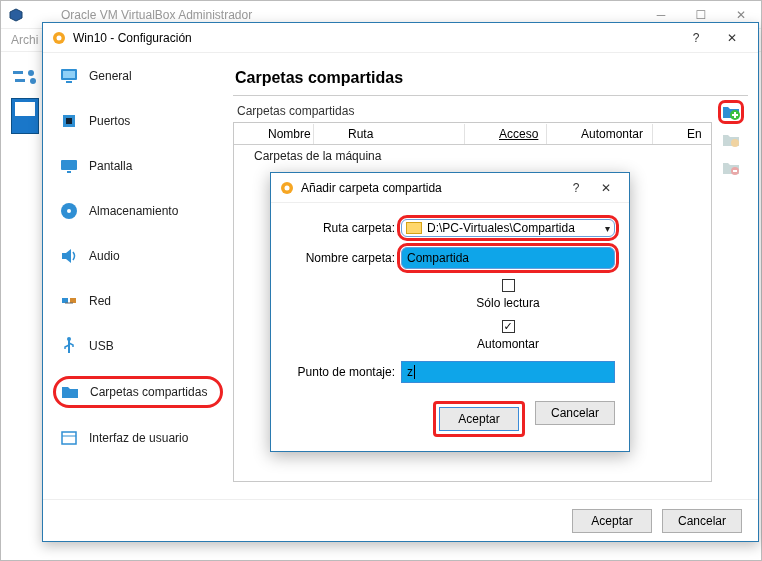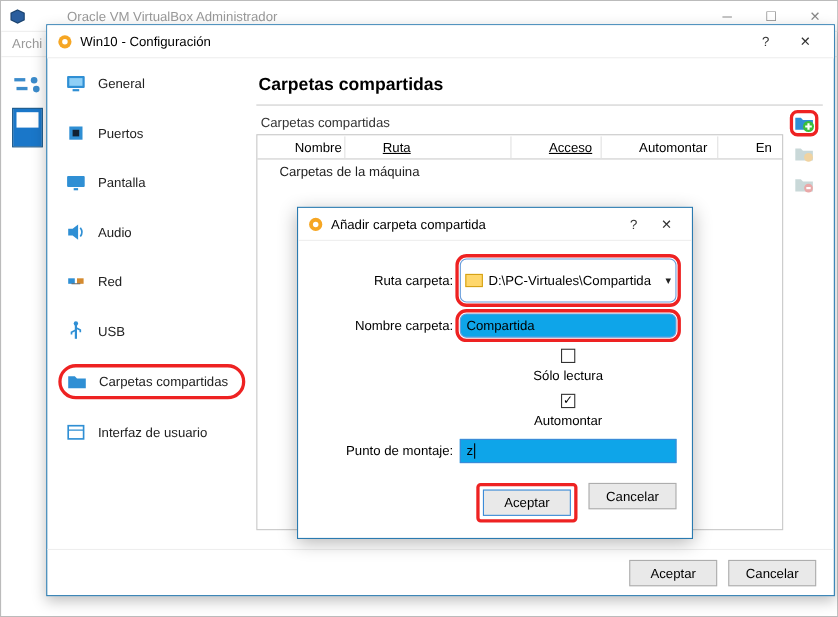--- a/index.html
+++ b/index.html
@@ -42,51 +42,51 @@
 
   .settings-main { flex:1; display:flex; flex-direction:column; }
   .section-heading {
     font-size:16px; font-weight:600; padding:8px 2px 8px 2px; border-bottom:1px solid #ccc; margin-bottom:6px;
   }
   .subsection-label { color:#333; font-size:12px; margin:2px 0 4px 0; background:#fff; display:inline-block; padding:0 4px; }
   .table-frame { border:1px solid #c8c8c8; height:360px; position:relative; background:#fff; }
   .table-header { display:flex; border-bottom:1px solid #ccc; height:22px; align-items:center; }
   .table-header div { padding:3px 6px; border-right:1px solid #e2e2e2;margin-left:28px; }
   .col-nombre { width:52px; }
-  .col-ruta { flex:1;text-decoration:underline; }
+  .col-ruta { flex:1; }
   .col-acceso { width:54px;text-decoration:underline; }
   .col-auto { width:78px; }
   .col-en { width:30px; border-right:none !important; }
   .table-row-group { padding:4px 20px; color:#222; }
 
   .side-tools { position:absolute; right:-34px; top:-2px; width:30px; display:flex; flex-direction:column; gap:4px; align-items:center; }
   .tool-btn { width:26px; height:24px; display:flex; align-items:center; justify-content:center; border-radius:3px; }
   .tool-btn.highlighted { border:3px solid #e22; border-radius:7px; padding:1px; }
   .tool-btn.disabled { opacity:.45; }
 
   .settings-footer { height:42px; display:flex; justify-content:flex-end; align-items:center; gap:10px; padding:0 16px; border-top:1px solid #eee; }
   .btn {
     min-width:80px; height:24px; background:#e9e9e9; border:1px solid #adadad; display:flex; align-items:center; justify-content:center;
     padding:0 14px;
   }
 
   
   .add-dialog {
-    position:absolute; left:270px; top:188px; width:360px; background:#fff; border:1px solid #2a7ab0;
+    position:absolute; left:270px; top:172px; width:360px; background:#fff; border:1px solid #2a7ab0;
     box-shadow:0 4px 16px rgba(0,0,0,.3); z-index:10;
   }
   .add-titlebar { height:30px; display:flex; align-items:center; padding:0 8px; border-bottom:1px solid #eee; }
   .add-titlebar .title-text { margin-left:6px; }
   .add-win-controls { margin-left:auto; display:flex; }
   .add-win-controls div { width:30px; height:28px; display:flex; align-items:center; justify-content:center; color:#333; }
 
-  .add-body { padding:16px 14px 8px 14px; display:grid; grid-template-columns:110px 1fr; row-gap:10px; column-gap:6px; align-items:center;margin-left:17px; }
+  .add-body { padding:16px 14px 8px 14px; display:grid; grid-template-columns:110px 1fr; row-gap:10px; column-gap:6px; align-items:center; }
   .add-body label { text-align:right; color:#000; }
   .combo {
-    height:40px; border:1px solid #6a9edb; background:#fff; display:flex; align-items:center; padding:0 4px; position:relative;
+    height:18px; border:1px solid #6a9edb; background:#fff; display:flex; align-items:center; padding:0 4px; position:relative;
   }
   .combo .folder-mini { width:16px; height:12px; background:#ffd76b; border:1px solid #d6a215; margin-right:5px; }
   .combo .chev { margin-left:auto; font-size:10px; color:#222; }
   .textinput {
     height:22px; border:1px solid #6a9edb; background:#0ea5e9; padding:0 5px; display:flex; align-items:center;
   }
   .checkbox-row { display:flex; align-items:center; gap:4px;flex-direction:column; }
   .checkbox-row .box { width:13px; height:13px; border:1px solid #333; display:flex; align-items:center; justify-content:center; font-size:11px; line-height:1; }
 
   .red-ring { outline:3px solid #e22; outline-offset:1px; border-radius:6px; }
@@ -169,20 +169,29 @@
         <span>Puertos</span>
       </div>
       <div class="sidebar-item">
         <span class="icon">
             <svg width="20" height="20">
               <rect x="2" y="4" width="16" height="10" rx="1" fill="#2f8fd4"></rect>
               <rect x="8" y="15" width="4" height="2" fill="#2f8fd4"></rect>
             </svg>
           </span>
         <span>Pantalla</span>
+      </div>
+      <div class="sidebar-item">
+        <span class="icon">
+            <svg width="20" height="20">
+              <circle cx="10" cy="10" r="8" fill="#2f8fd4"></circle>
+              <circle cx="10" cy="10" r="2" fill="#fff"></circle>
+            </svg>
+          </span>
+        <span>Almacenamiento</span>
       </div>
       <div class="sidebar-item">
         <span class="icon">
             <svg width="20" height="20">
               <polygon points="3,7 7,7 12,3 12,17 7,13 3,13" fill="#2f8fd4"></polygon>
               <path d="M14 6 Q17 10 14 14" stroke="#2f8fd4" fill="none" stroke-width="1.5"></path>
             </svg>
           </span>
         <span>Audio</span>
       </div>

